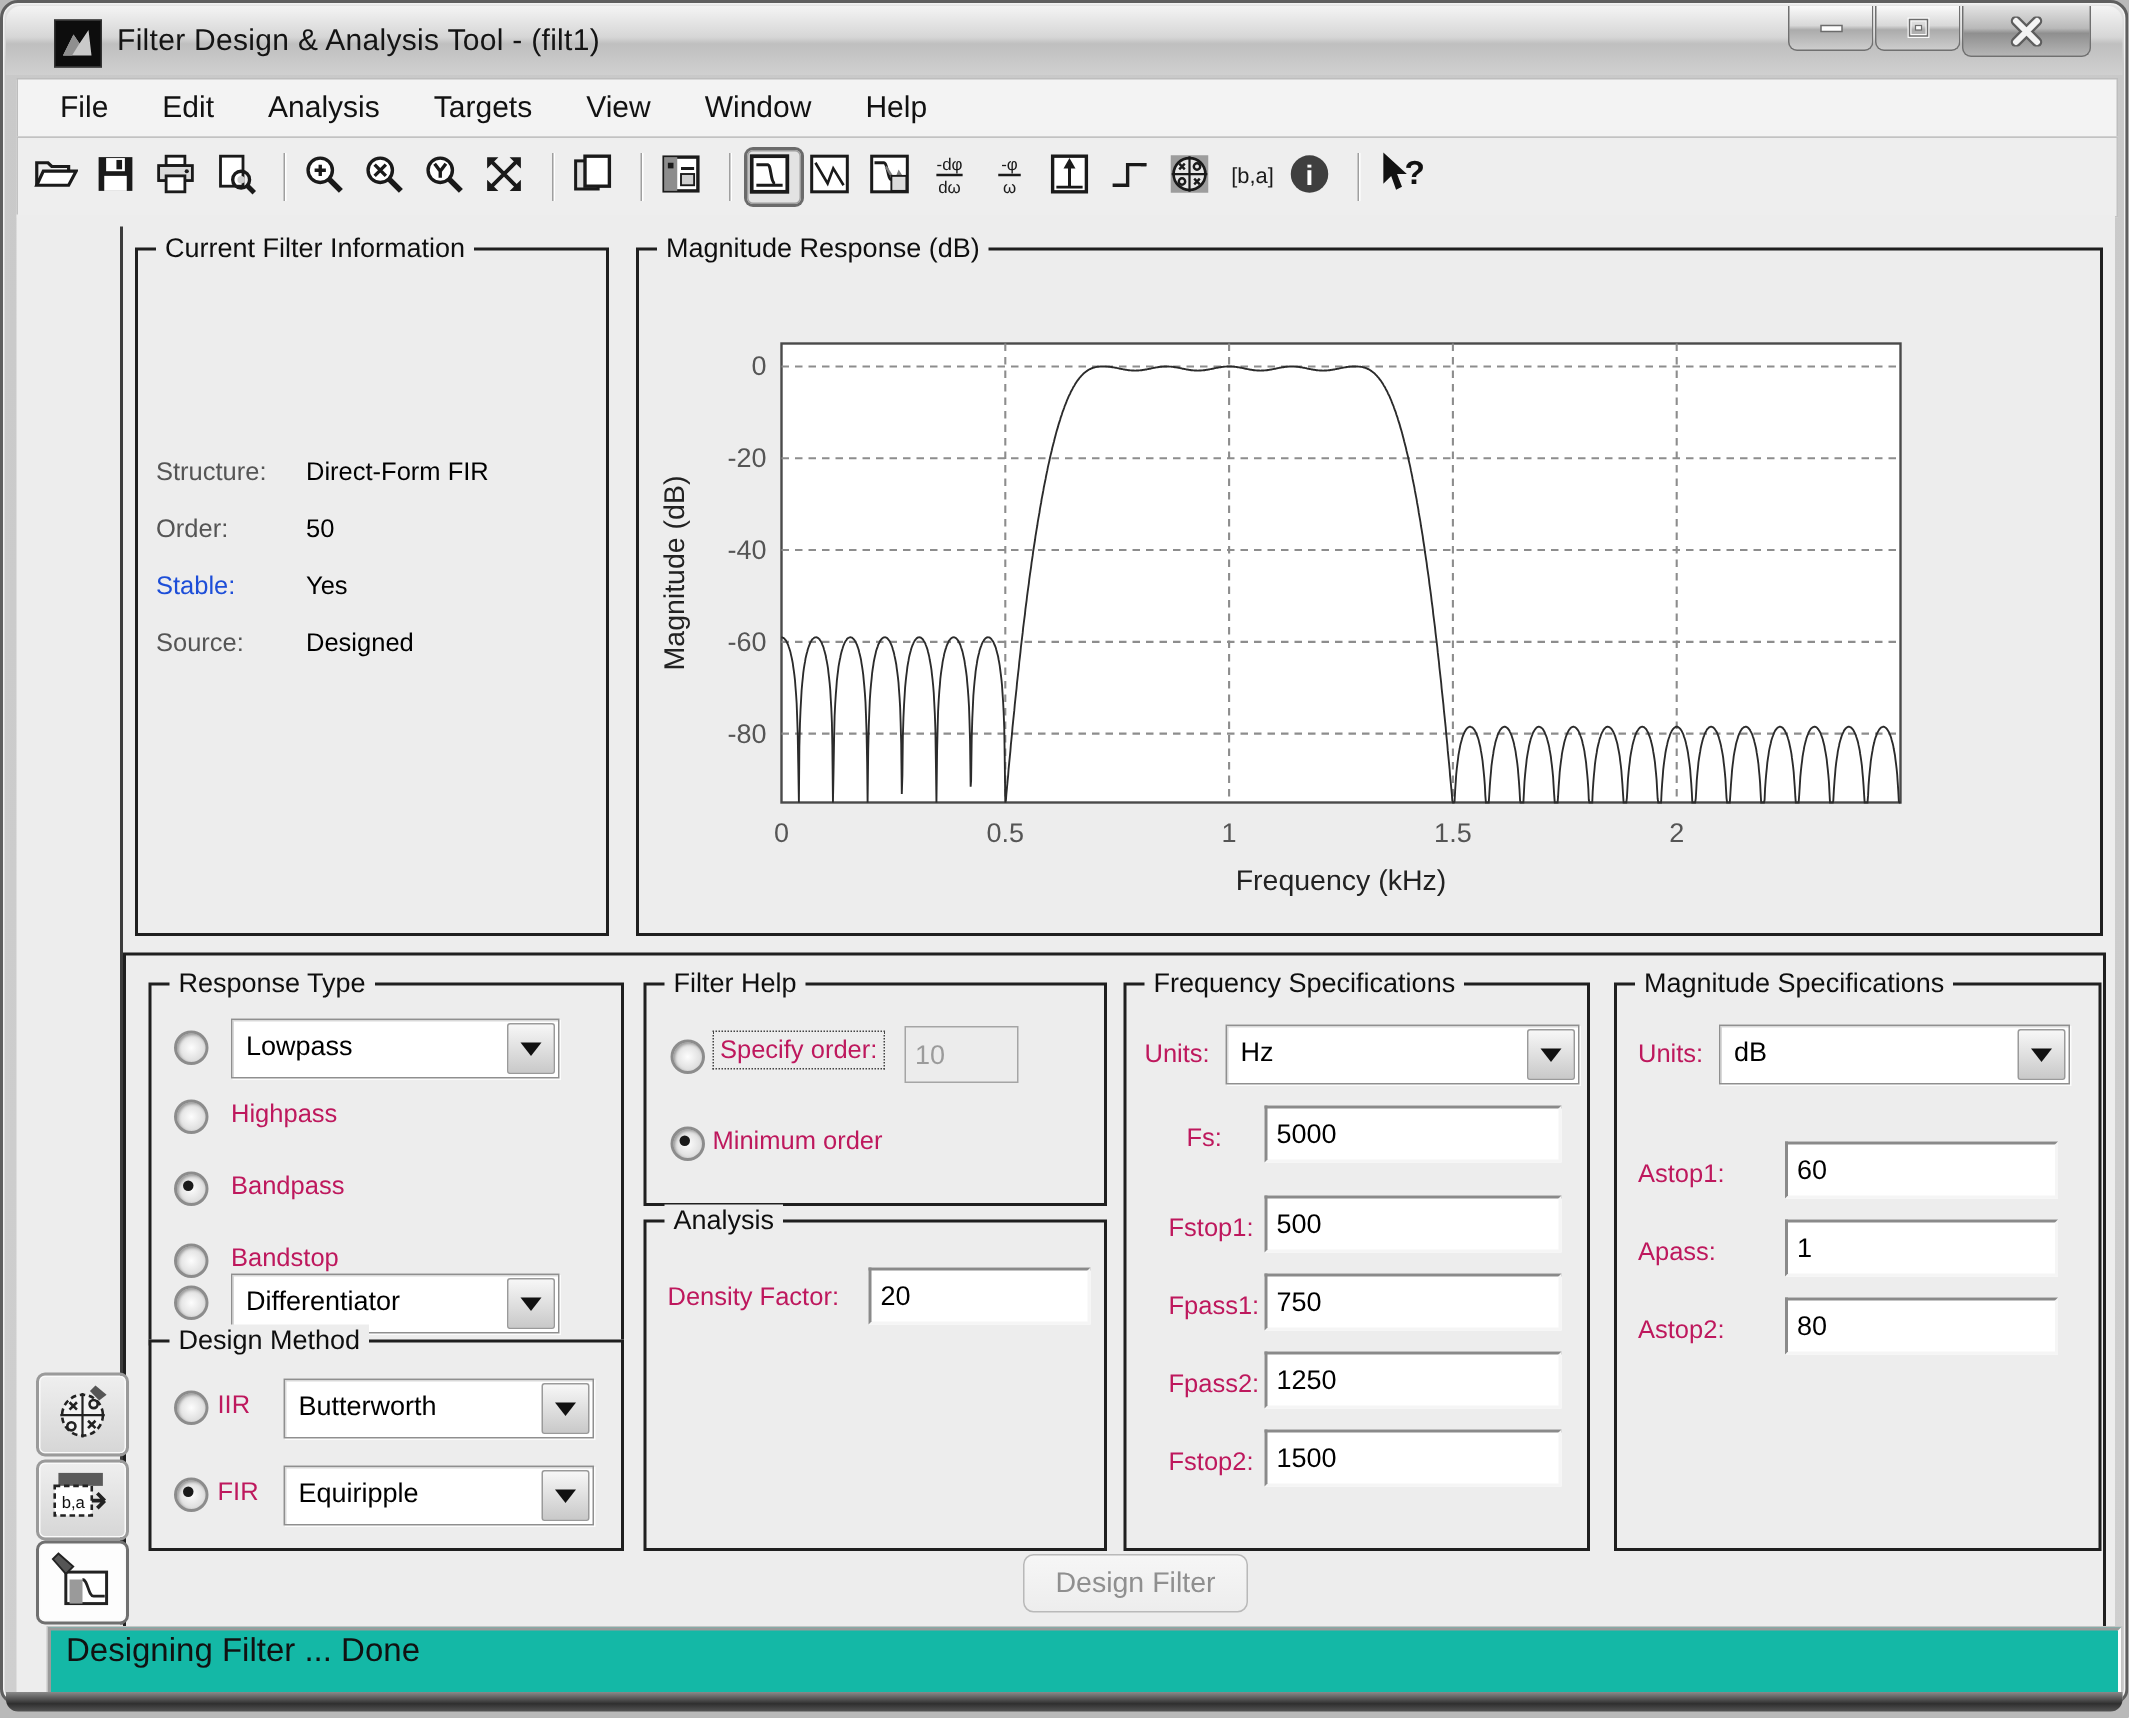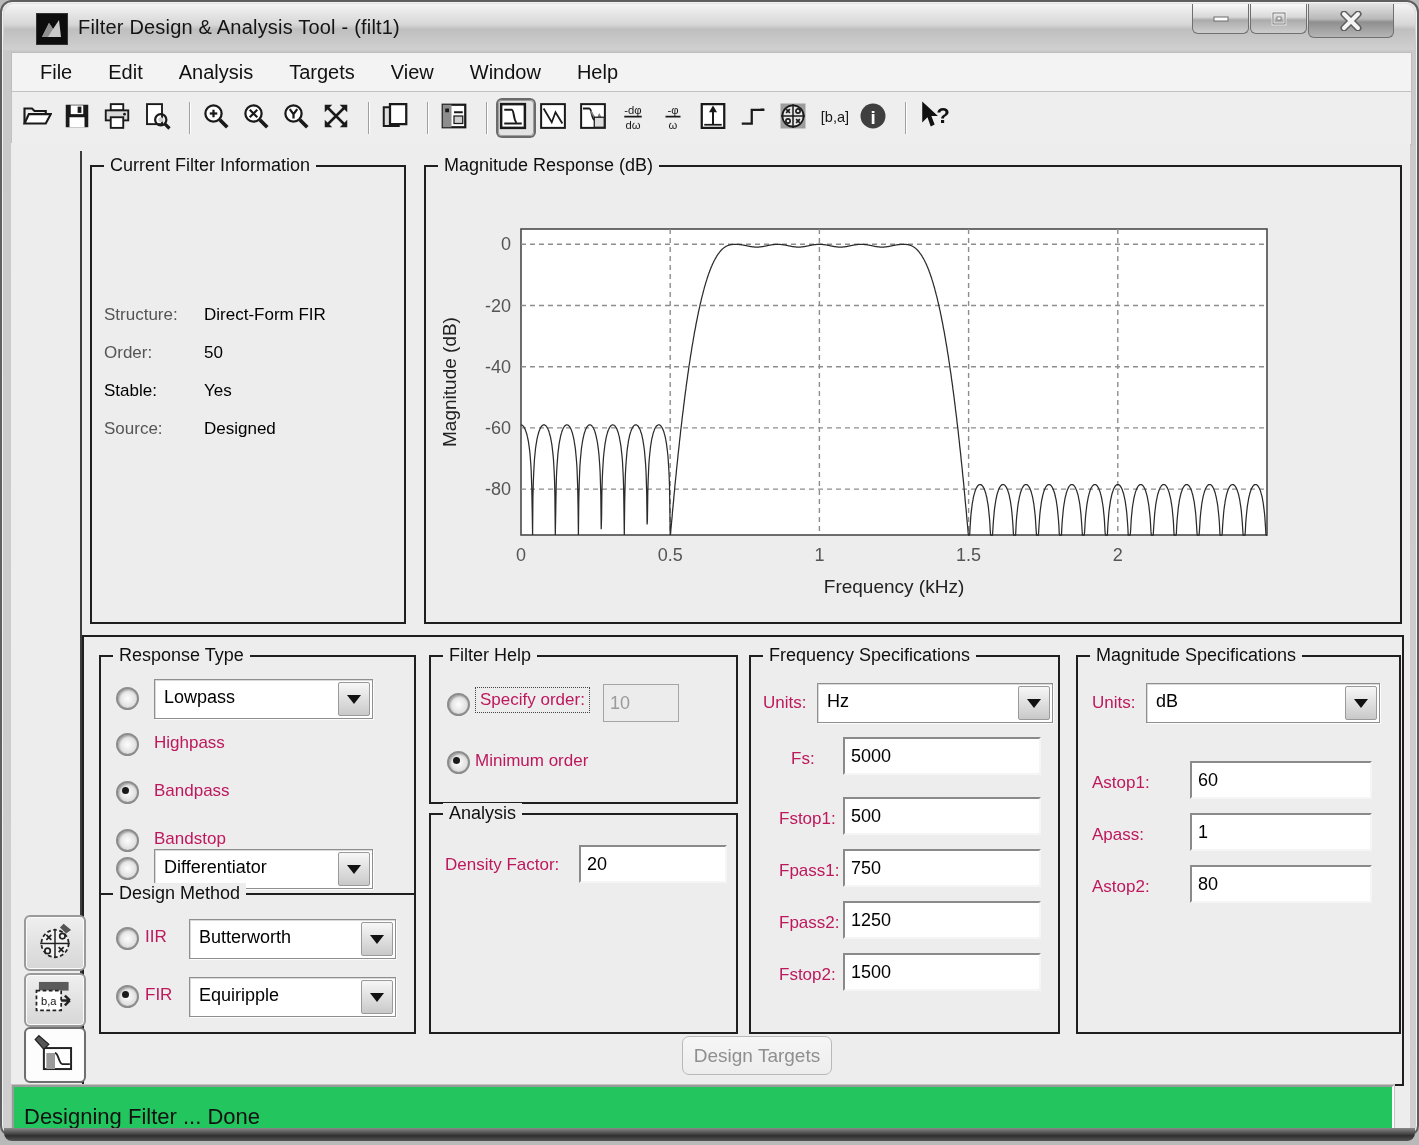--- a/index.html
+++ b/index.html
@@ -51,23 +51,23 @@
   .fld{position:absolute;height:34px;background:#fff;border:2px solid;border-color:#8a8a8a #f5f5f5 #f5f5f5 #8a8a8a;
        font-size:18px;color:#000;padding:0 6px;font-family:"Liberation Sans",sans-serif;box-sizing:content-box;}
   input.fld{outline:none;}
   .fld.dis{background:#ececec;color:#9b9b9b;border:1px solid #a5a5a5;height:36px;}
   .focus-dotted{border:1px dotted #444;padding:2px 4px;}
   .btn{position:absolute;border:1px solid #b9b9b9;border-radius:7px;background:linear-gradient(#f6f6f6,#ededed);
        font-size:19px;color:#8f8f8f;display:flex;align-items:center;justify-content:center;}
   .sidebtn{position:absolute;left:13px;width:58px;height:52px;border:2px solid #9a9a9a;border-radius:6px;
        background:linear-gradient(#efefef,#d6d6d6);box-shadow:inset 0 0 0 1px #fafafa;display:flex;align-items:center;justify-content:center;}
   .sidebtn.active{background:#fdfdfd;border-color:#6f6f6f;}
-  .statusbar{position:absolute;left:1px;top:942px;width:1378px;height:43px;background:#22c55e;
+  .statusbar{position:absolute;left:21px;top:942px;width:1378px;height:43px;background:#14b8a6;
        border:2px solid;border-color:#9b9b9b #fdfdfd #fdfdfd #9b9b9b;box-shadow:0 0 0 1px #c4c4c4;
-       display:flex;align-items:flex-end;}
+       display:flex;align-items:flex-start;}
   .status-text{font-size:22px;color:#111;padding-left:10px;}
   .chart-wrap{position:absolute;left:0;top:0;width:970px;height:451px;}
   svg text{font-family:"Liberation Sans","DejaVu Sans",sans-serif;}
 </style>
 </head>
 <body>
 
 <div class="screen">
 <div class="win">
 
@@ -268,21 +268,21 @@
 
   <div class="client">
     <div class="vline"></div>
 
     <div class="gbox" style="left:79px;top:22px;width:312px;height:455px;">
       <div class="glabel">Current Filter Information</div>
       <div class="row-label" style="left:12px;top:138px;color:#555;">Structure:</div>
       <div class="row-value" style="left:112px;top:138px;">Direct-Form FIR</div>
       <div class="row-label" style="left:12px;top:176px;color:#555;">Order:</div>
       <div class="row-value" style="left:112px;top:176px;">50</div>
-      <div class="row-label" style="left:12px;top:214px;color:#000000;">Stable:</div>
+      <div class="row-label" style="left:12px;top:214px;color:#1d4ed8;">Stable:</div>
       <div class="row-value" style="left:112px;top:214px;">Yes</div>
       <div class="row-label" style="left:12px;top:252px;color:#555;">Source:</div>
       <div class="row-value" style="left:112px;top:252px;">Designed</div>
     </div>
 
     <div class="gbox" style="left:413px;top:22px;width:974px;height:455px;">
       <div class="glabel">Magnitude Response (dB)</div>
       <div class="chart-wrap">
         <svg id="mrchart" width="970" height="451" viewBox="0 0 970 451">
               <rect x="95" y="62" width="746" height="306" fill="#ffffff" stroke="#4a4a4a" stroke-width="1.6"></rect>
@@ -404,21 +404,21 @@
               </span>
         </div>
         <div class="row-label" style="left:14px;top:116px;">Astop1:</div>
         <input class="fld" style="left: 112px; top: 104px; width: 166px;" value="60">
         <div class="row-label" style="left:14px;top:168px;">Apass:</div>
         <input class="fld" style="left: 112px; top: 156px; width: 166px;" value="1">
         <div class="row-label" style="left:14px;top:220px;">Astop2:</div>
         <input class="fld" style="left: 112px; top: 208px; width: 166px;" value="80">
       </div>
 
-      <div class="btn" style="left:598px;top:399px;width:148px;height:37px;">Design Targets</div>
+      <div class="btn" style="left:598px;top:399px;width:148px;height:37px;">Design Filter</div>
     </div>
 
     <div class="sidebtn" style="top:772px;">
       <span><svg width="42" height="40" viewBox="0 0 34 32">
               <circle cx="17" cy="18" r="11" fill="#f2f2f2" stroke="#222" stroke-width="1.4" stroke-dasharray="3 2"></circle>
               <line x1="17" y1="6" x2="17" y2="30" stroke="#222" stroke-width="1.2"></line>
               <line x1="5" y1="18" x2="29" y2="18" stroke="#222" stroke-width="1.2"></line>
               <path d="M10 11 l4 4 m0-4 l-4 4 M20 21 l4 4 m0-4 l-4 4" stroke="#222" stroke-width="1.4"></path>
               <circle cx="23" cy="12" r="2.2" fill="none" stroke="#222" stroke-width="1.4"></circle>
               <circle cx="11" cy="24" r="2.2" fill="none" stroke="#222" stroke-width="1.4"></circle>

